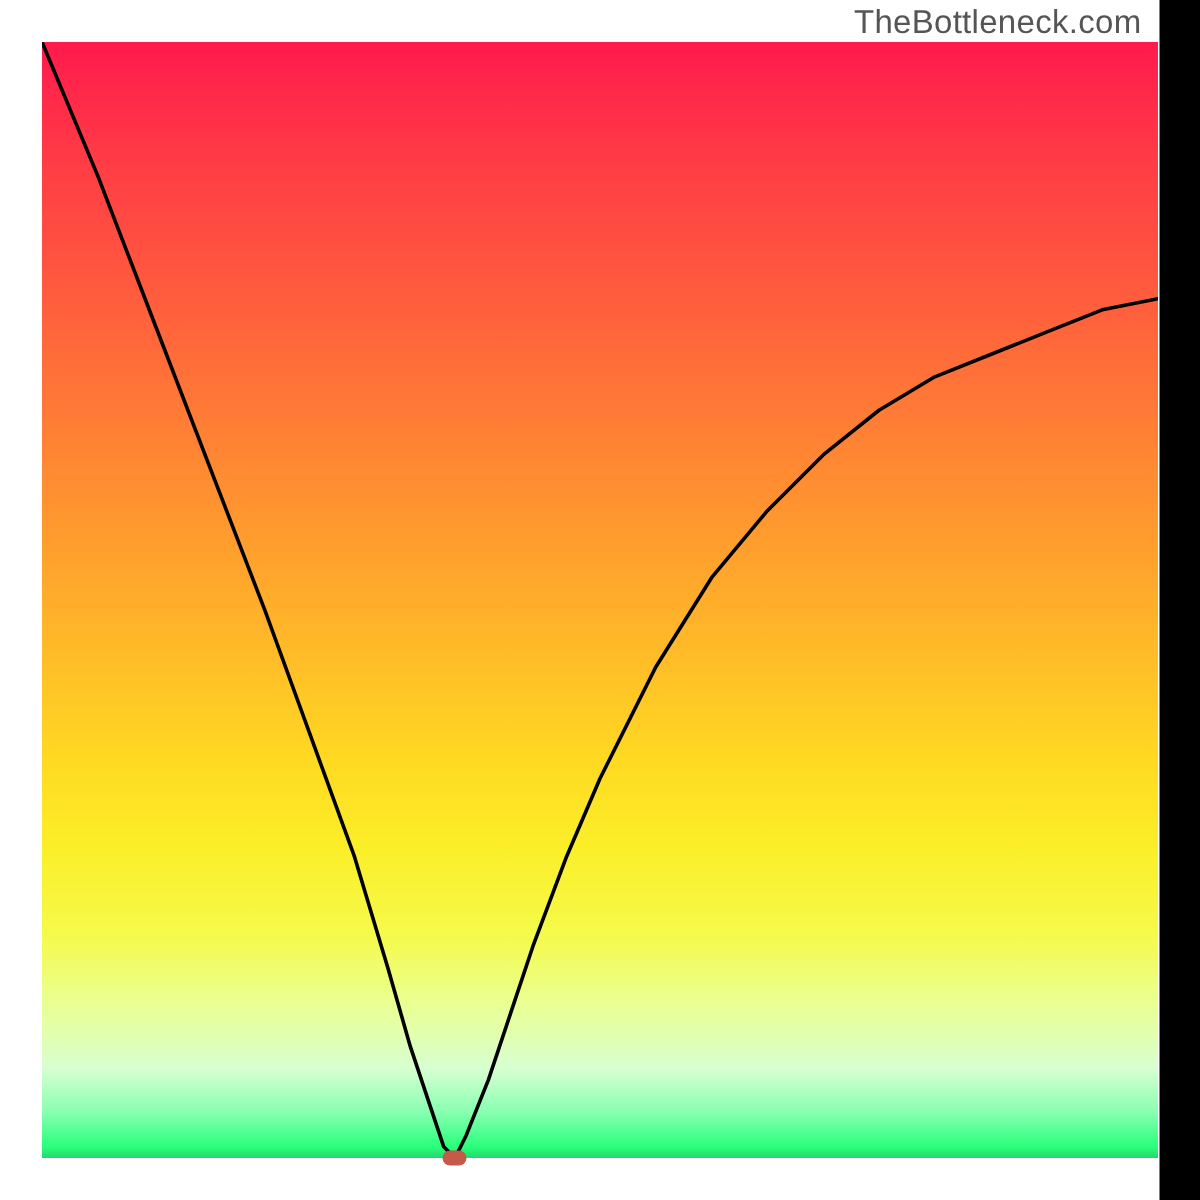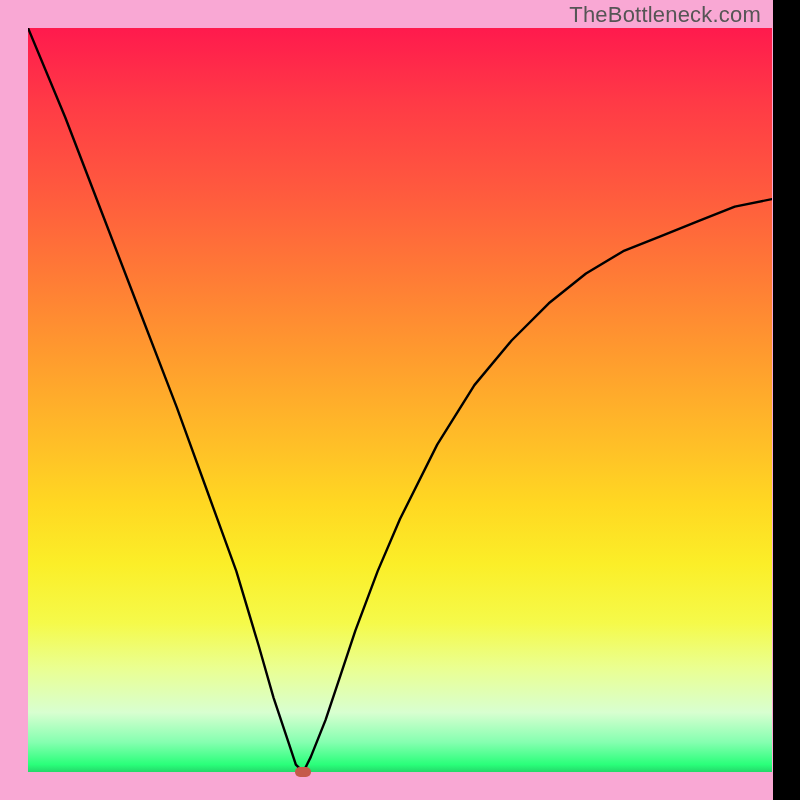--- a/index.html
+++ b/index.html
@@ -10,21 +10,21 @@
     background: #000;
     overflow: hidden;
     font-family: Arial, Helvetica, sans-serif;
   }
   .frame {
     position: absolute;
     left: 0;
     top: 0;
     width: 773px;
     height: 800px;
-    background: #f9a8d4;
+    background: #ffffff;
   }
   .attribution {
     position: absolute;
     top: 2px;
     right: 12px;
     color: #555;
     font-size: 22px;
     font-weight: 500;
     letter-spacing: 0.2px;
   }

